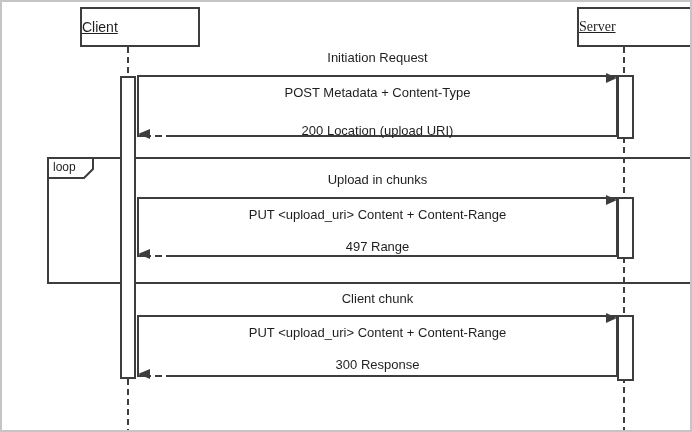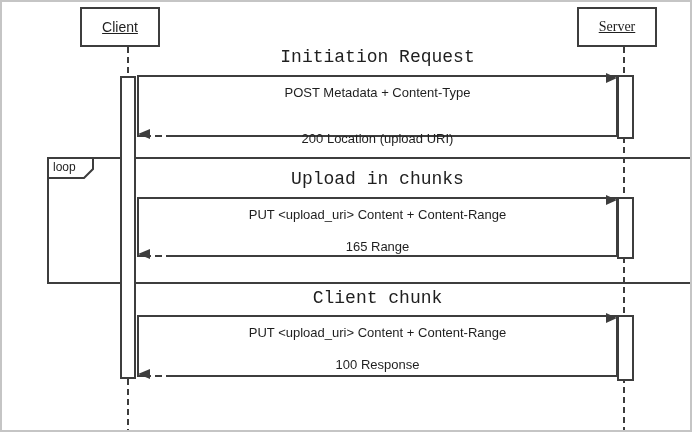--- a/index.html
+++ b/index.html
@@ -20,27 +20,27 @@
   .lifeline {
     position: absolute;
     width: 2px;
     background: repeating-linear-gradient(to bottom,
       var(--line, #3d3d3d) 0 6px, transparent 6px 10px);
   }
 
   
   .participant {
     position: absolute;
-    width: 80px;
+    width: 120px;
     height: 40px;
     border: 2px solid var(--line, #3d3d3d);
     background: #ffffff;
     display: flex;
     align-items: center;
-    justify-content: center;
+    justify-content: flex-start;
     font-size: 14px;
     text-decoration: underline;
   }
 
   
   .loop-frame {
     position: absolute;
     left: 13px; top: 155px;
     width: 667px; height: 127px;
     border: 2px solid var(--line, #3d3d3d);
@@ -100,23 +100,22 @@
     background: #ffffff;
   }
   .notch.n1 { left: 12px; width: 4px; }
   .notch.n2 { left: 23px; width: 4px; }
 
   
   .section-label {
     position: absolute;
     left: 135px; width: 481px;
     text-align: center;
-    font-size: 18px;
+    font-size: 13px;
     line-height: 15px;
-    font-family: Liberation Mono, monospace;
   }
 </style>
 </head>
 <body>
 
 <div class="canvas">
 
   <div class="lifeline" style="left:125px; top:45px; height:30px;"></div>
   <div class="lifeline" style="left:125px; top:377px; height:51px;"></div>
   <div class="lifeline" style="left:621px; top:45px; height:383px;"></div>
@@ -128,43 +127,43 @@
       </svg>
       <span class="loop-tag-text">loop</span>
     </div>
   </div>
 
   <div class="activation" style="left:118px; top:74px; width:16px; height:303px;"></div>
 
   <div class="section-label" style="top:48px;">Initiation Request</div>
   <div class="msg-box" style="top:73px; height:62px;">
     <div class="msg-text" style="top:8px;">POST Metadata + Content-Type</div>
-    <div class="msg-text" style="top:54px;">200 Location (upload URI)</div>
+    <div class="msg-text" style="top:46px;">200 Location (upload URI)</div>
     <div class="arr-in"></div>
     <div class="arr-out"></div>
     <div class="notch n1"></div>
     <div class="notch n2"></div>
   </div>
   <div class="activation" style="left:615px; top:73px; width:17px; height:64px;"></div>
 
   <div class="section-label" style="top:170px;text-align:center;">Upload in chunks</div>
   <div class="msg-box" style="top:195px; height:60px;">
     <div class="msg-text" style="top:8px;">PUT &lt;upload_uri&gt; Content + Content-Range</div>
-    <div class="msg-text" style="top:40px;">165 Range</div>
+    <div class="msg-text" style="top:40px;">497 Range</div>
     <div class="arr-in"></div>
     <div class="arr-out"></div>
     <div class="notch n1"></div>
     <div class="notch n2"></div>
   </div>
   <div class="activation" style="left:615px; top:195px; width:17px; height:62px;"></div>
 
   <div class="section-label" style="top:289px;">Client chunk</div>
   <div class="msg-box" style="top:313px; height:62px;">
     <div class="msg-text" style="top:8px;">PUT &lt;upload_uri&gt; Content + Content-Range</div>
-    <div class="msg-text" style="top:40px;">100 Response</div>
+    <div class="msg-text" style="top:40px;">300 Response</div>
     <div class="arr-in"></div>
     <div class="arr-out"></div>
     <div class="notch n1"></div>
     <div class="notch n2"></div>
   </div>
   <div class="activation" style="left:615px; top:313px; width:17px; height:66px;"></div>
 
   <div class="participant" style="left:78px; top:5px;">
     <span>Client</span>
   </div>

